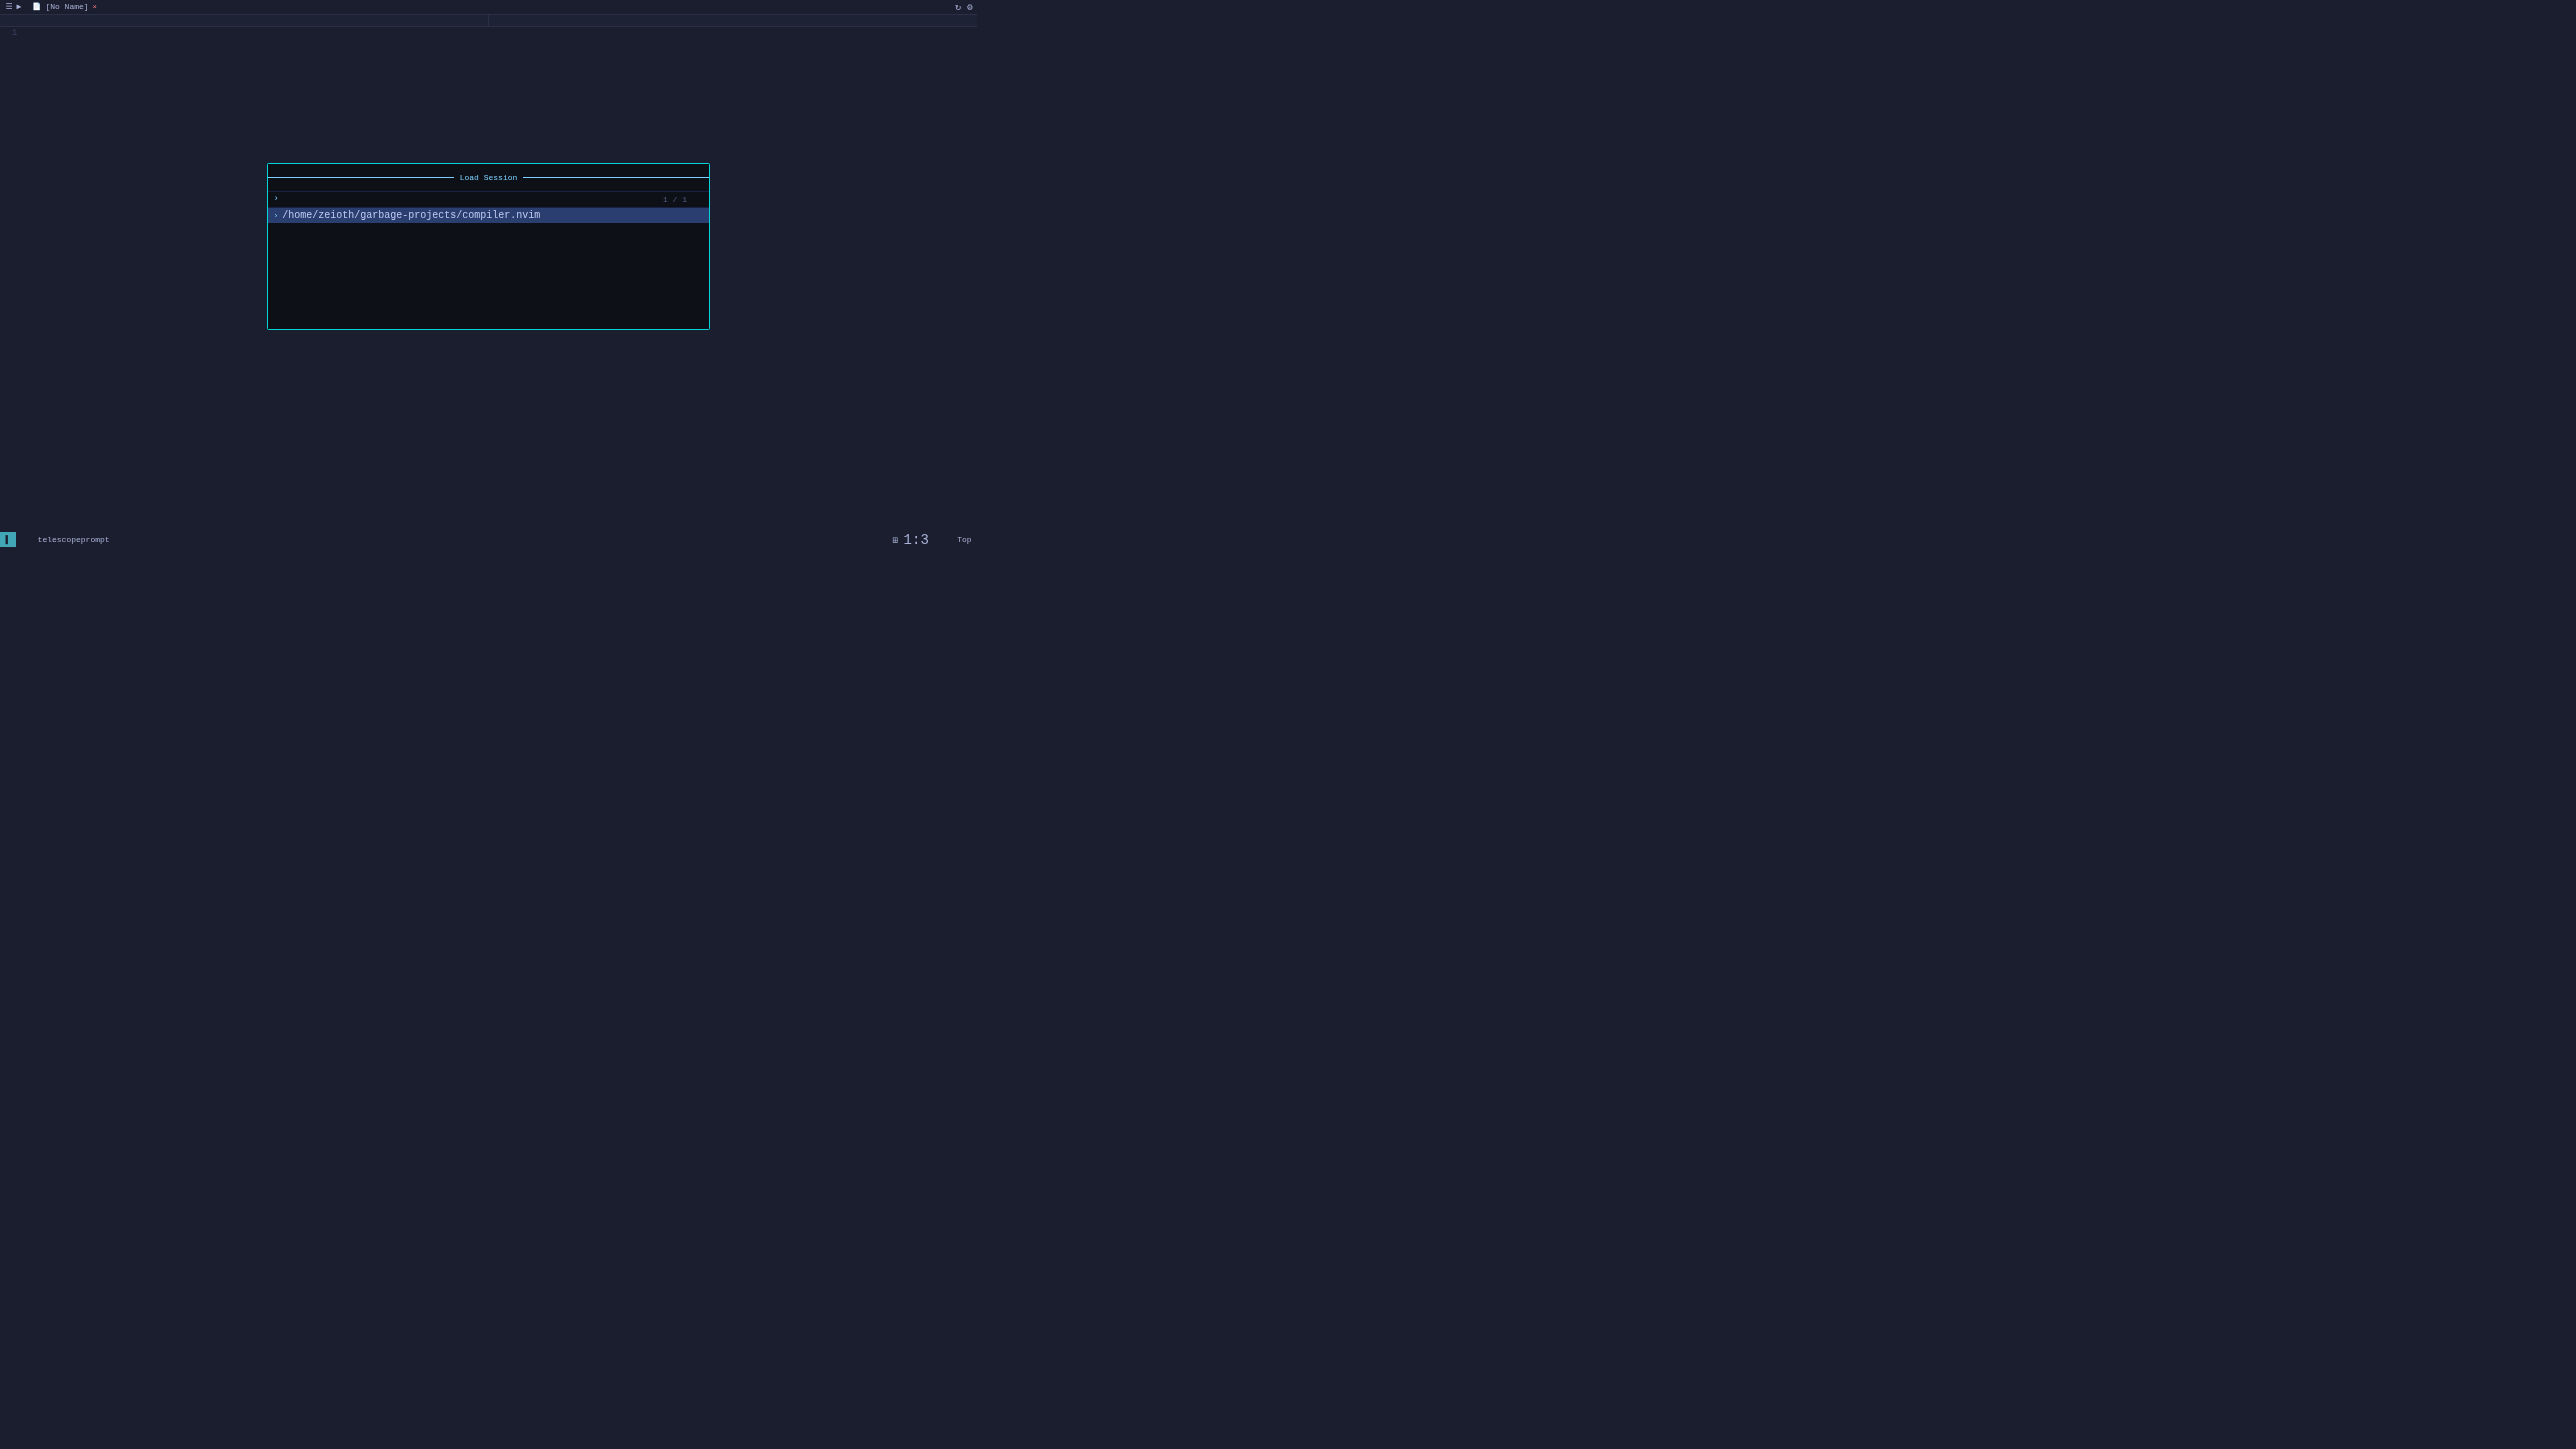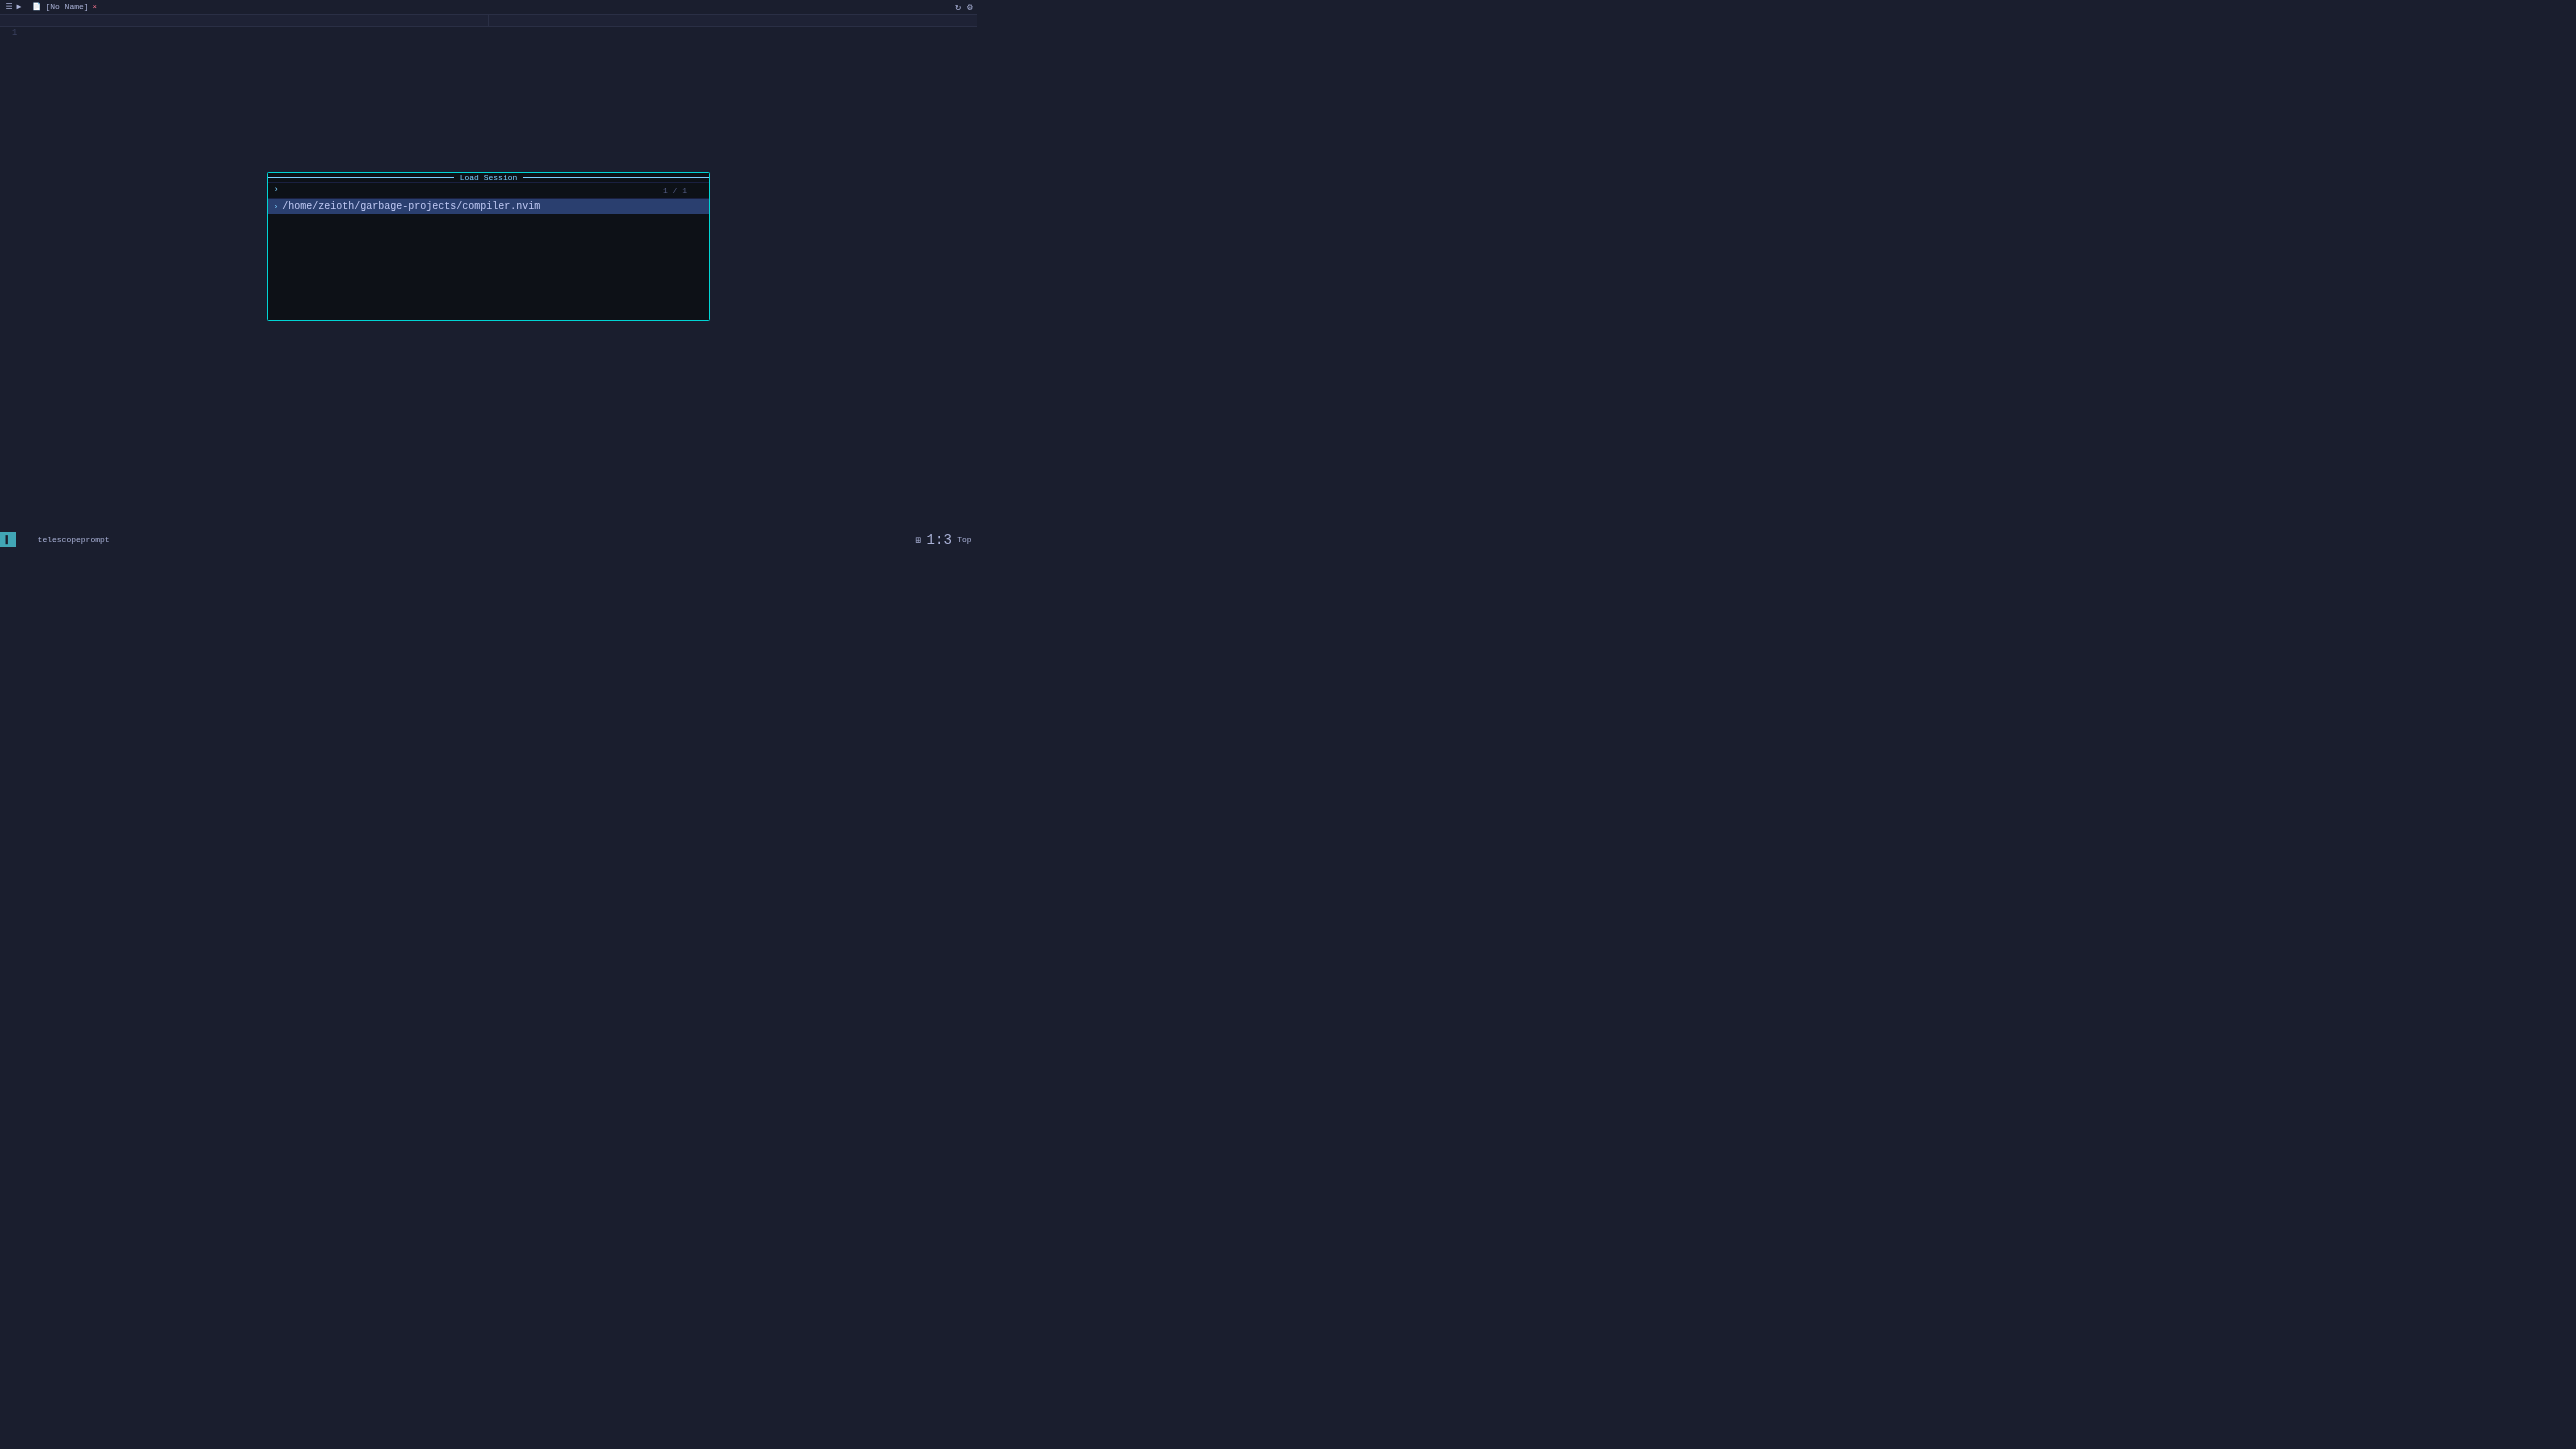--- a/index.html
+++ b/index.html
@@ -166,21 +166,21 @@
       border-radius: 1.3px;
       pointer-events: all;
       position: relative;
       margin-top: -54px;
     }
 
     .modal-title-bar {
       text-align: center;
       color: #7dcfff;
       font-size: 8px;
-      padding: 0 0;
+      padding: 9px 0;
       border-bottom: 0.7px solid #1a2040;
       position: relative;
     }
 
     .modal-title-line {
       display: flex;
       align-items: center;
       justify-content: center;
       gap: 5.4px;
     }
@@ -301,20 +301,21 @@
     }
 
     .status-position {
       color: #a9b1d6;
       font-size: 14px;
     }
 
     .status-scroll {
       color: #a9b1d6;
       font-size: 8px;
+      margin-left: 23px;
     }
   </style>
 </head>
 <body>
 
 <div class="tab-bar">
   <div class="tab-bar-left">
     <span class="menu-icon">☰</span>
     <span class="run-icon">▶</span>
   </div>

